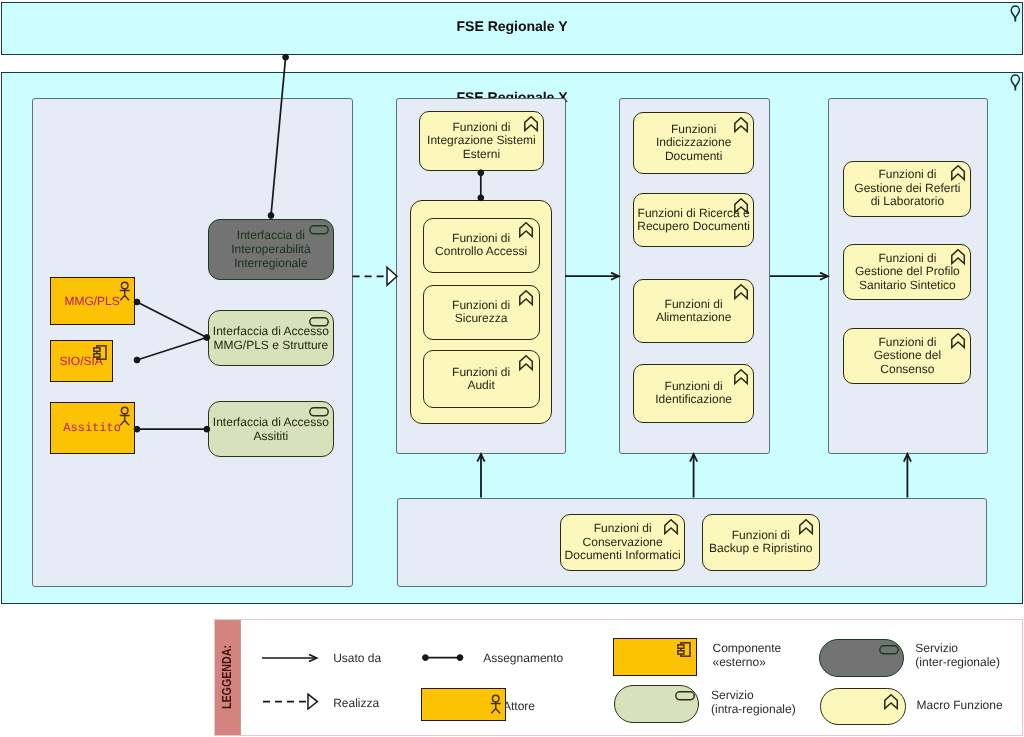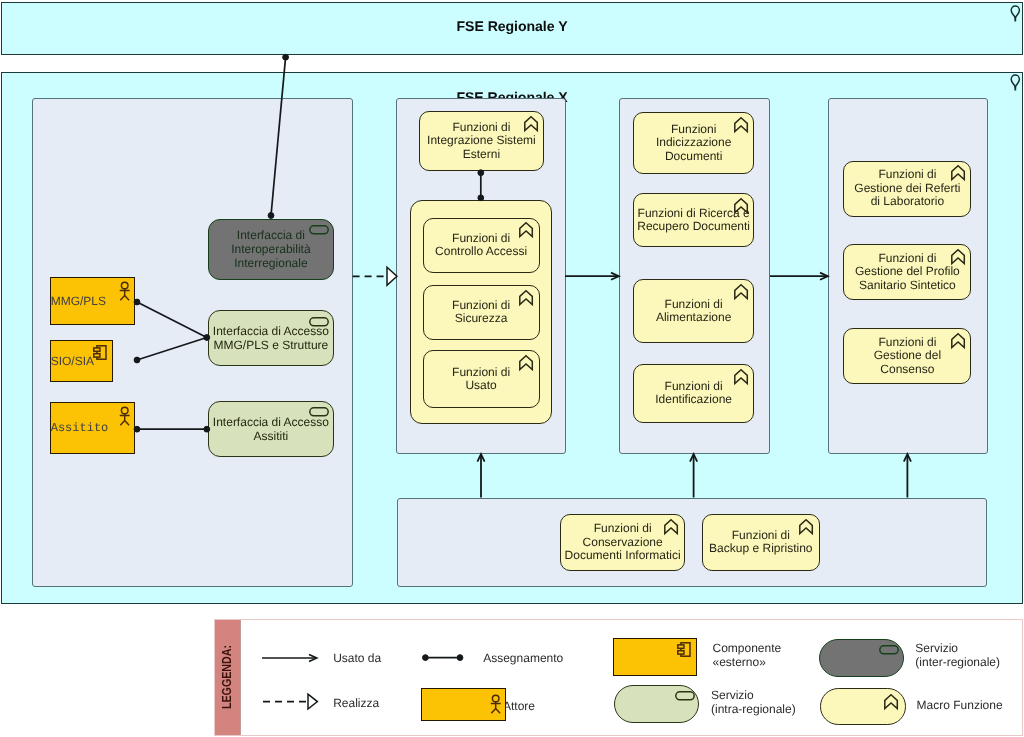--- a/index.html
+++ b/index.html
@@ -32,21 +32,21 @@
   .svc .lbl{font-size:12px;line-height:14.1px;text-align:center;width:100%;
             box-sizing:border-box;white-space:nowrap;}
   .svc-green{background:#737373;border:1.5px solid #16401a;}
   .svc-green .lbl{color:#16301a;}
   .svc-olive{background:#d7e2bc;border:1.5px solid #2b3316;}
   .svc-olive .lbl{color:#23280f;}
 
   
   .orange{background:#fcc204;border:1.5px solid #241706;
           display:flex;align-items:center;justify-content:center;}
-  .orange .lbl{font-size:12px;line-height:14px;color:#404040;width:100%;}
+  .orange .lbl{font-size:12px;line-height:14px;color:#be185d;text-align:center;width:100%;}
 
   .ico{position:absolute;}
   .fn-ico{right:5.4px;top:3.8px;width:14.1px;height:15.3px;}
 
   svg{display:block;overflow:visible;}
   #wires{position:absolute;left:0;top:0;width:1024px;height:737px;pointer-events:none;}
 
   
   .legend-box{background:#ffffff;border:1px solid #e8c8c8;}
   .legend-band{background:#d4847f;border-right:1px solid #c39b96;}
@@ -189,21 +189,21 @@
       </div>
     <span class="ico fn-ico">
         <svg width="14.1" height="15.3" viewBox="0 0 14.1 15.3">
           <path d="M7.05 0.8 L13.3 6.4 L13.3 14.5 L7.05 9.0 L0.8 14.5 L0.8 6.4 Z" fill="none" stroke="#2a2a16" stroke-width="1.5" stroke-linejoin="miter"></path>
         </svg>
       </span>
   </div>
   <div class="abs fn" style="left:422.5px;top:350.4px;width:117.2px;height:58px;">
     <div class="lbl">
         <div>Funzioni di</div>
-        <div>Usato</div>
+        <div>Audit</div>
       </div>
     <span class="ico fn-ico">
         <svg width="14.1" height="15.3" viewBox="0 0 14.1 15.3">
           <path d="M7.05 0.8 L13.3 6.4 L13.3 14.5 L7.05 9.0 L0.8 14.5 L0.8 6.4 Z" fill="none" stroke="#2a2a16" stroke-width="1.5" stroke-linejoin="miter"></path>
         </svg>
       </span>
   </div>
 
   <div class="abs group" style="left:618.7px;top:98.3px;width:150.9px;height:356.1px;"></div>
 

